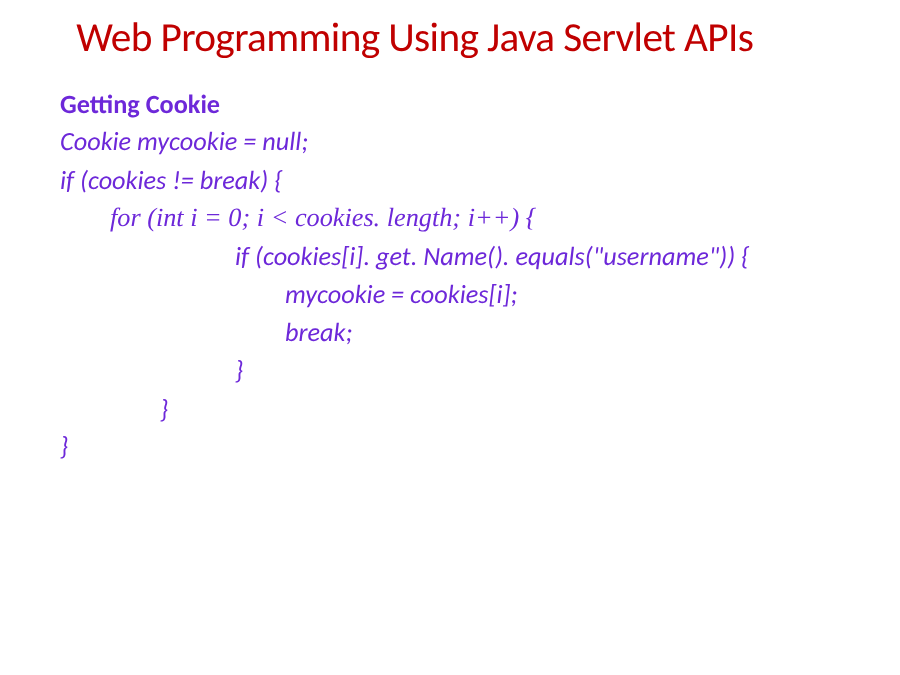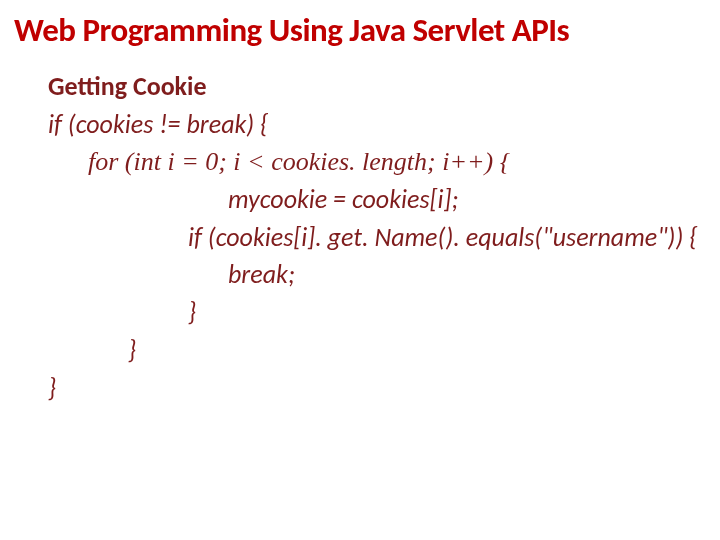--- a/index.html
+++ b/index.html
@@ -11,28 +11,29 @@
       width: 720px;
       height: 540px;
       background: #ffffff;
       font-family: Calibri, "Segoe UI", Arial, sans-serif;
       padding: 10px 14px;
       overflow: hidden;
     }
     .title {
       color: #c00000;
       font-size: 33px;
-      font-weight: bold;
+      font-weight: normal;
       letter-spacing: -0.5px;
       margin-bottom: 18px;
+      margin-left: 47px;
     }
     .content {
       padding-left: 34px;
-      color: #7f1d1d;
-      font-size: 26px;
+      color: #6d28d9;
+      font-size: 21px;
       line-height: 1.45;
     }
     .heading {
       font-weight: bold;
       font-style: normal;
     }
     .code-line {
       font-style: italic;
     }
     .indent-1 { padding-left: 40px; font-family: Liberation Serif, serif; }
@@ -41,21 +42,22 @@
     .indent-brace-2 { padding-left: 140px; }
     .indent-brace-1 { padding-left: 80px; }
   </style>
 </head>
 <body>
 
 <div class="title">Web Programming Using Java Servlet APIs</div>
 
 <div class="content">
   <div class="heading">Getting Cookie</div>
+  <div class="code-line">Cookie mycookie = null;</div>
   <div class="code-line">if (cookies != break) {</div>
   <div class="code-line indent-1">for (int i = 0; i &lt; cookies. length; i++) {</div>
+  <div class="code-line indent-2">if (cookies[i]. get. Name(). equals("username")) {</div>
   <div class="code-line indent-3">mycookie = cookies[i];</div>
-  <div class="code-line indent-2">if (cookies[i]. get. Name(). equals("username")) {</div>
   <div class="code-line indent-3">break;</div>
   <div class="code-line indent-brace-2">}</div>
   <div class="code-line indent-brace-1">}</div>
   <div class="code-line">}</div>
 </div>
 
 </body></html>

